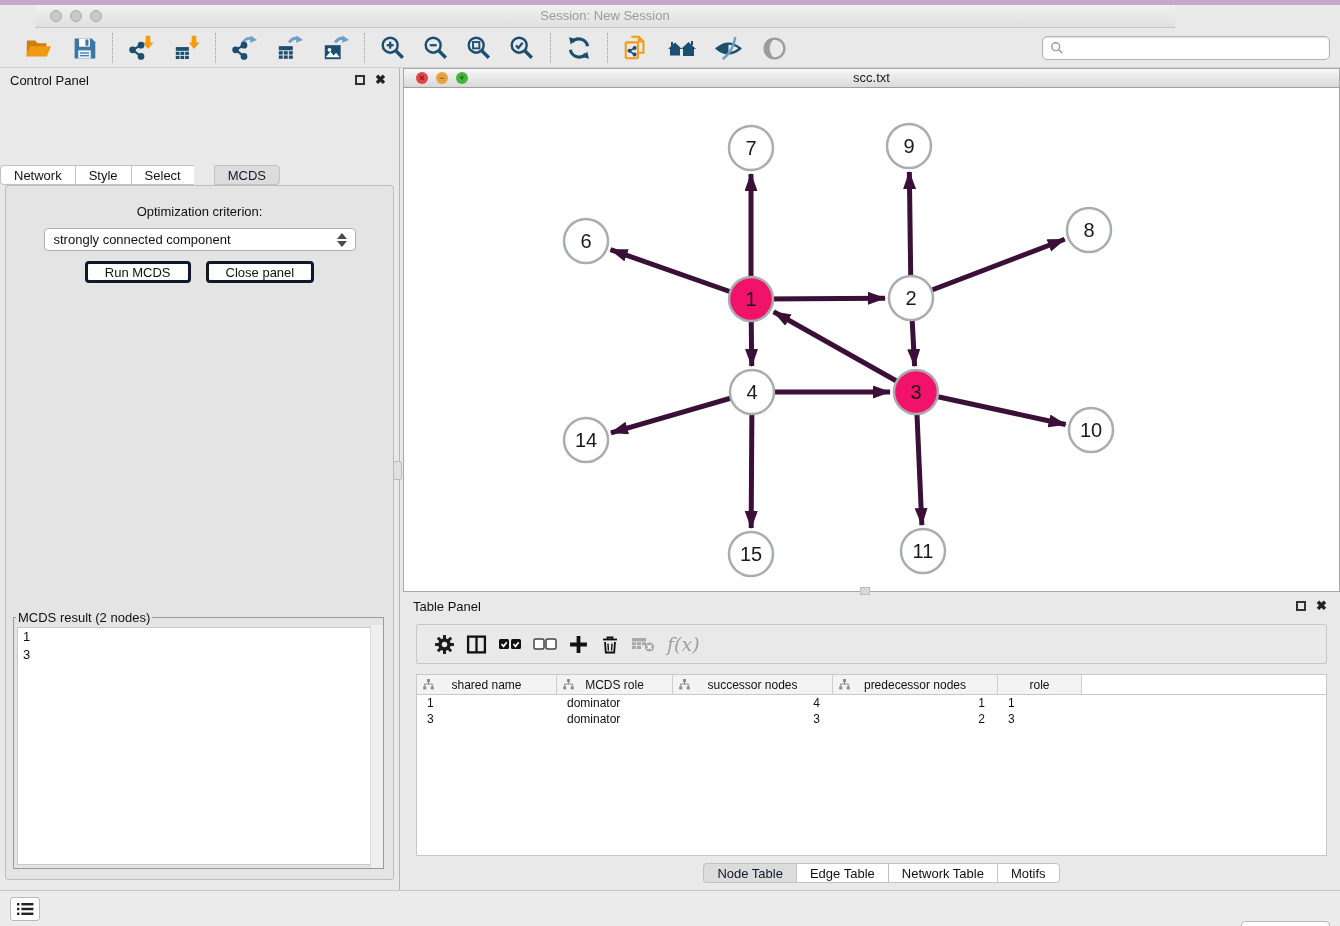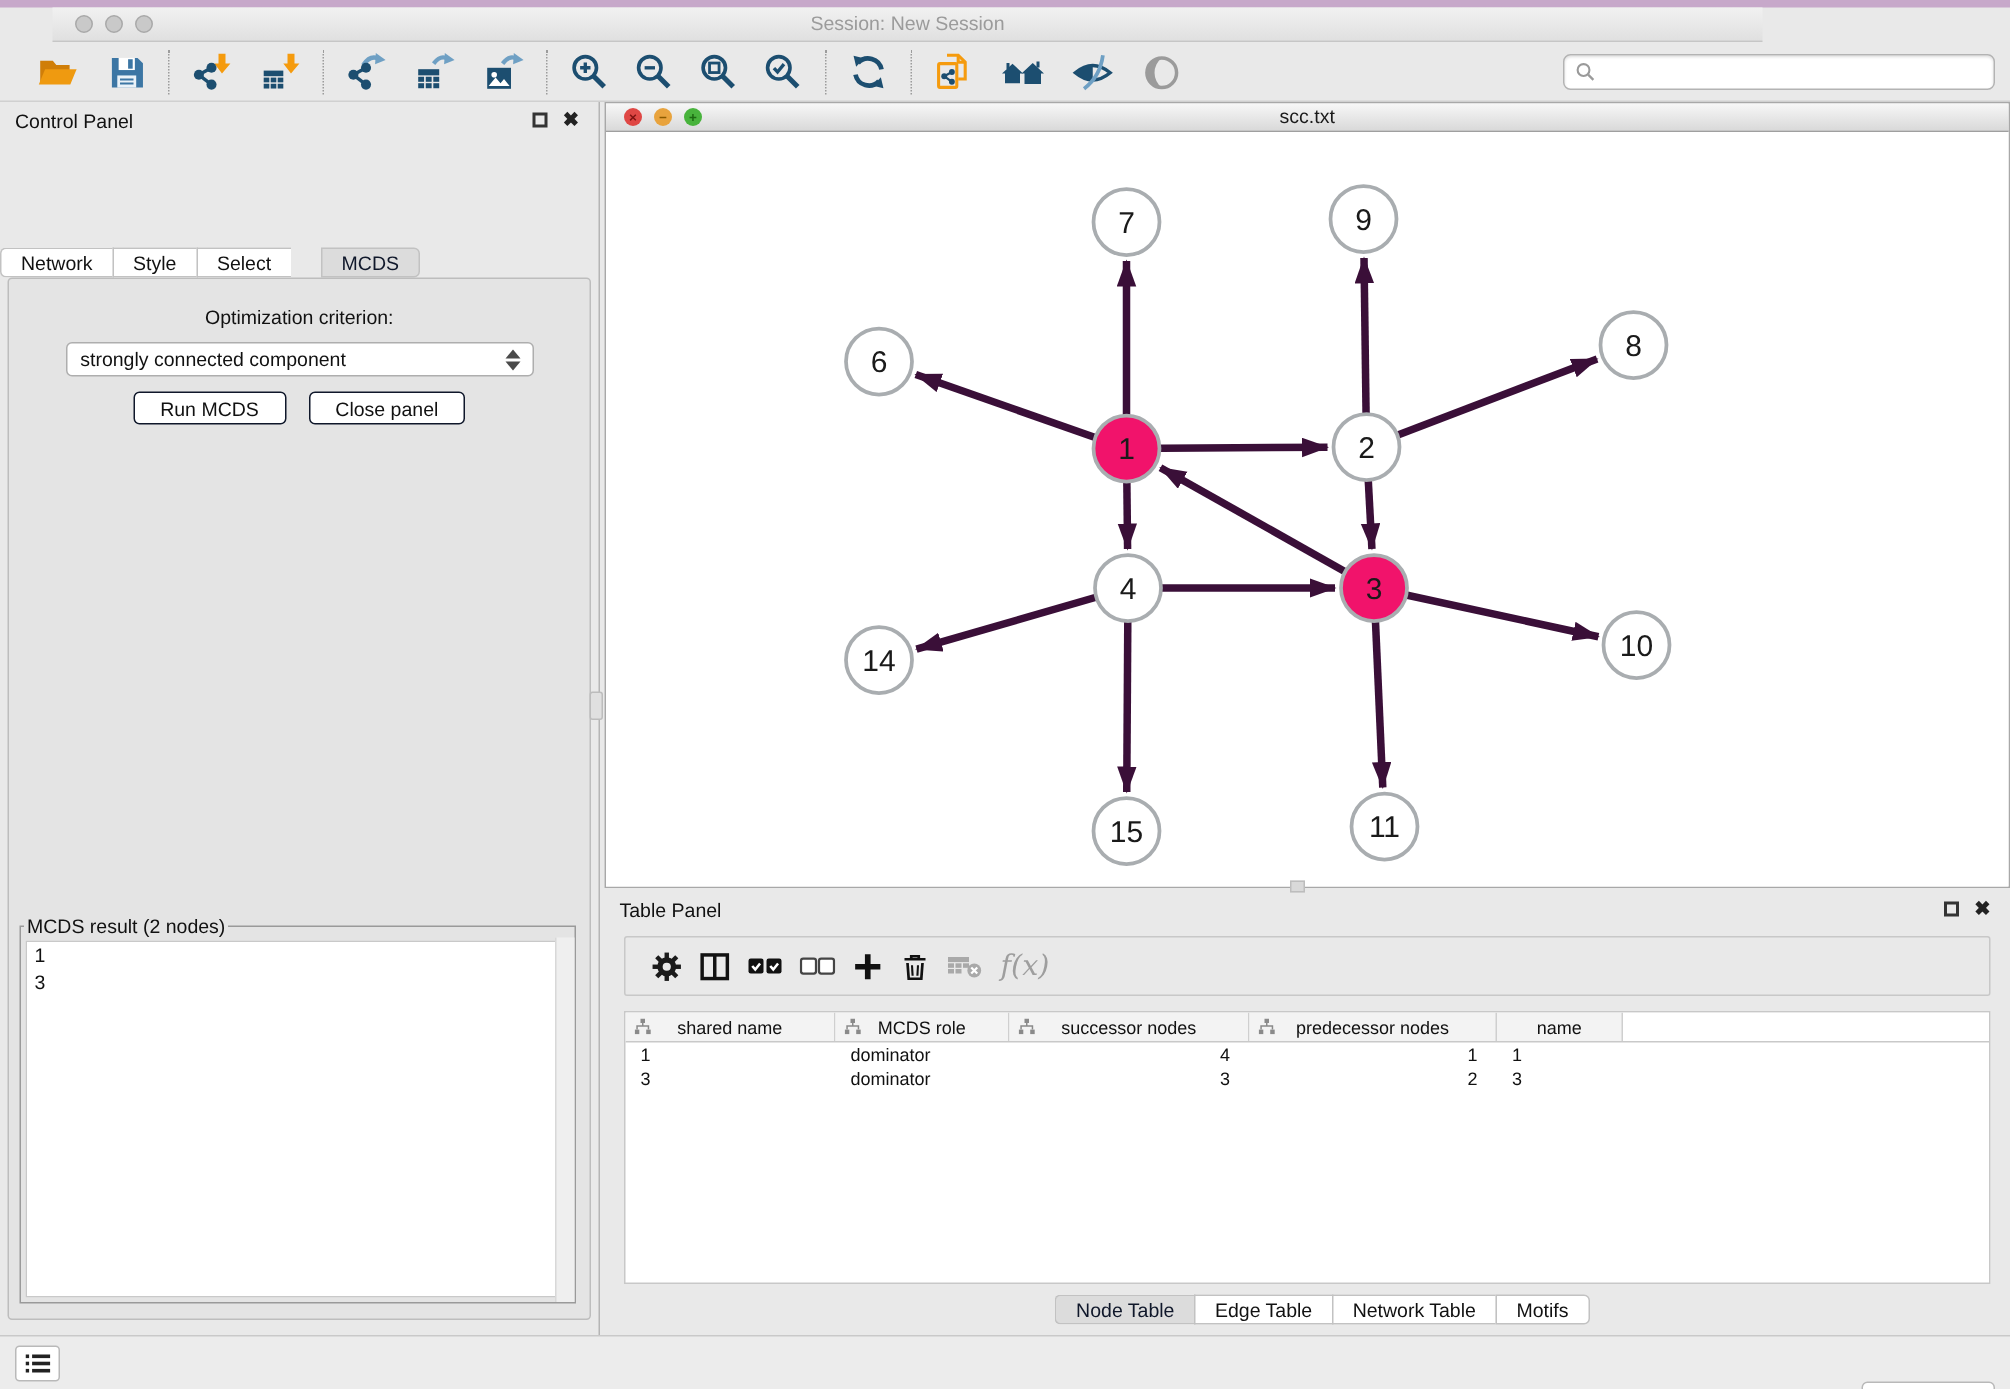--- a/index.html
+++ b/index.html
@@ -50,21 +50,21 @@
                 border:1px solid #aeaeae; border-radius:4px; font-size:13px; line-height:21px;
                 padding-left:9px; color:#111; }
   .stepper { position:absolute; right:8px; top:3px; width:10px; height:16px; }
   .stepper .up   { position:absolute; top:1px; left:0; width:0; height:0;
                    border-left:5px solid transparent; border-right:5px solid transparent;
                    border-bottom:6px solid #4a4a4a; }
   .stepper .down { position:absolute; bottom:1px; left:0; width:0; height:0;
                    border-left:5px solid transparent; border-right:5px solid transparent;
                    border-top:6px solid #4a4a4a; }
   .btn-row { display:flex; justify-content:center; gap:15px; margin-top:10px; }
-  .cp-btn { height:22px; padding:0 17px; background:#fff; border:1px solid #0f172a;
+  .cp-btn { height:22px; padding:0 17px; background:#fff; border:3px solid #0f172a;
             border-radius:4px; font-size:13px; color:#111; font-family:"Liberation Sans",sans-serif; }
   .result-fieldset { position:absolute; left:7px; right:9px; top:424px; bottom:10px;
             border:1px solid #9a9a9a; background:#e4e4e4; }
   .result-fieldset legend { font-size:13px; color:#111; margin-left:2px; padding:0 2px; }
   .result-box { position:absolute; left:3px; right:3px; top:2px; bottom:3px; background:#fff;
             border:1px solid #c9c9c9; }
   .result-scroll { position:absolute; right:0; top:0; bottom:0; width:13px; background:#efefef;
             border-left:1px solid #d8d8d8; }
   .result-item { font-size:13px; color:#111; padding:1px 5px; line-height:16px; }
   .v-grip { position:absolute; left:393px; top:461px; width:9px; height:19px; background:#e0e0e0;
@@ -511,21 +511,21 @@
             <g fill="#8a8a8a">
               <rect x="4" y="0" width="3" height="3"></rect>
               <rect x="0.2" y="7.4" width="3" height="3"></rect>
               <rect x="7.8" y="7.4" width="3" height="3"></rect>
             </g>
             <path d="M5.5 3 v2 M1.7 7.4 V5 h7.6 v2.4" stroke="#8a8a8a" stroke-width="1" fill="none"></path>
           </svg>
           <span>predecessor nodes</span>
         </div>
         <div class="th" style="width: 84px;">
-          <span>name</span>
+          <span>role</span>
         </div>
         <div class="th-fill"></div>
       </div>
     <div>
         <div class="tt-row">
           <div class="td left" style="width: 140px;">1</div>
           <div class="td left" style="width: 116px;">dominator</div>
           <div class="td right" style="width: 160px;">4</div>
           <div class="td right" style="width: 165px;">1</div>
           <div class="td left" style="width: 84px;">1</div>

